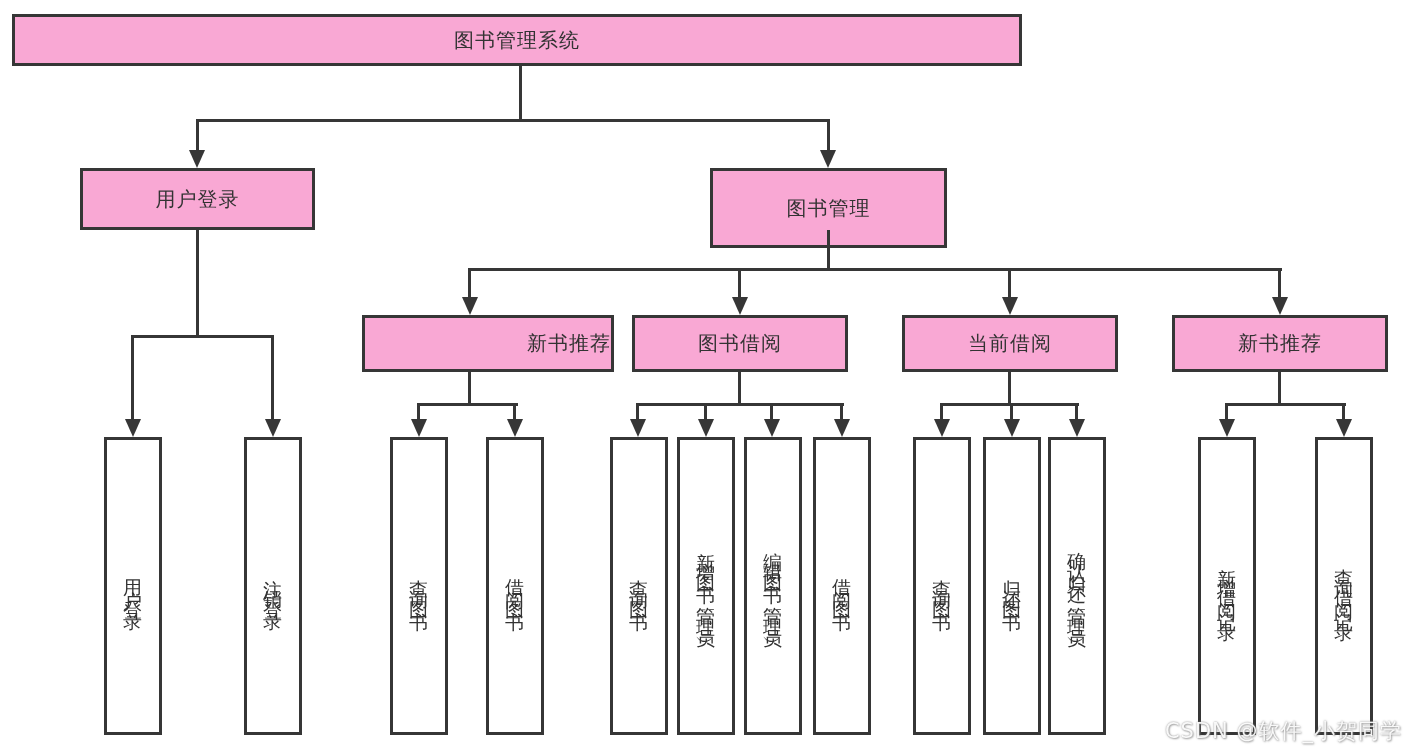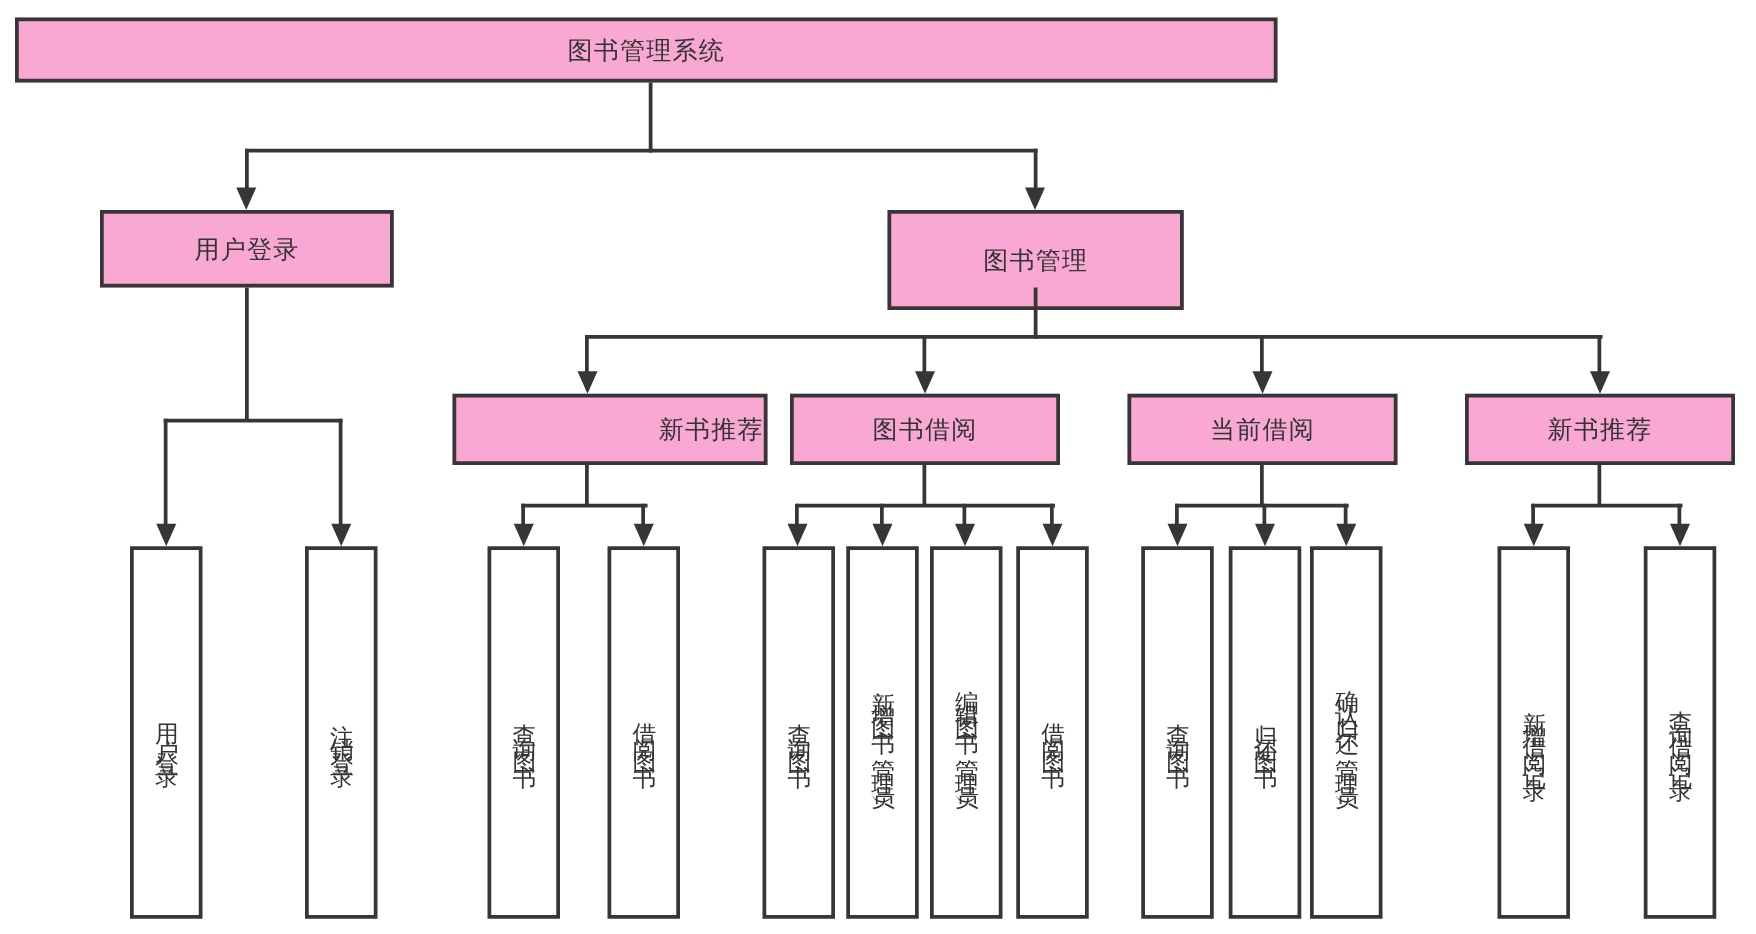--- a/index.html
+++ b/index.html
@@ -165,14 +165,15 @@
   <div class="vl" style="left:1075px;top:403px;height:18px;"></div>
   <div class="arrow" style="left:1069px;top:419px;"></div>
 
   <div class="vl" style="left:1278px;top:372px;height:33px;"></div>
   <div class="hl" style="left:1225px;top:403px;width:121px;"></div>
   <div class="vl" style="left:1225px;top:403px;height:18px;"></div>
   <div class="arrow" style="left:1219px;top:419px;"></div>
   <div class="vl" style="left:1342px;top:403px;height:18px;"></div>
   <div class="arrow" style="left:1336px;top:419px;"></div>
 
+  <div class="watermark">CSDN @软件_小贺同学</div>
 
 </div>
 
 </body></html>

